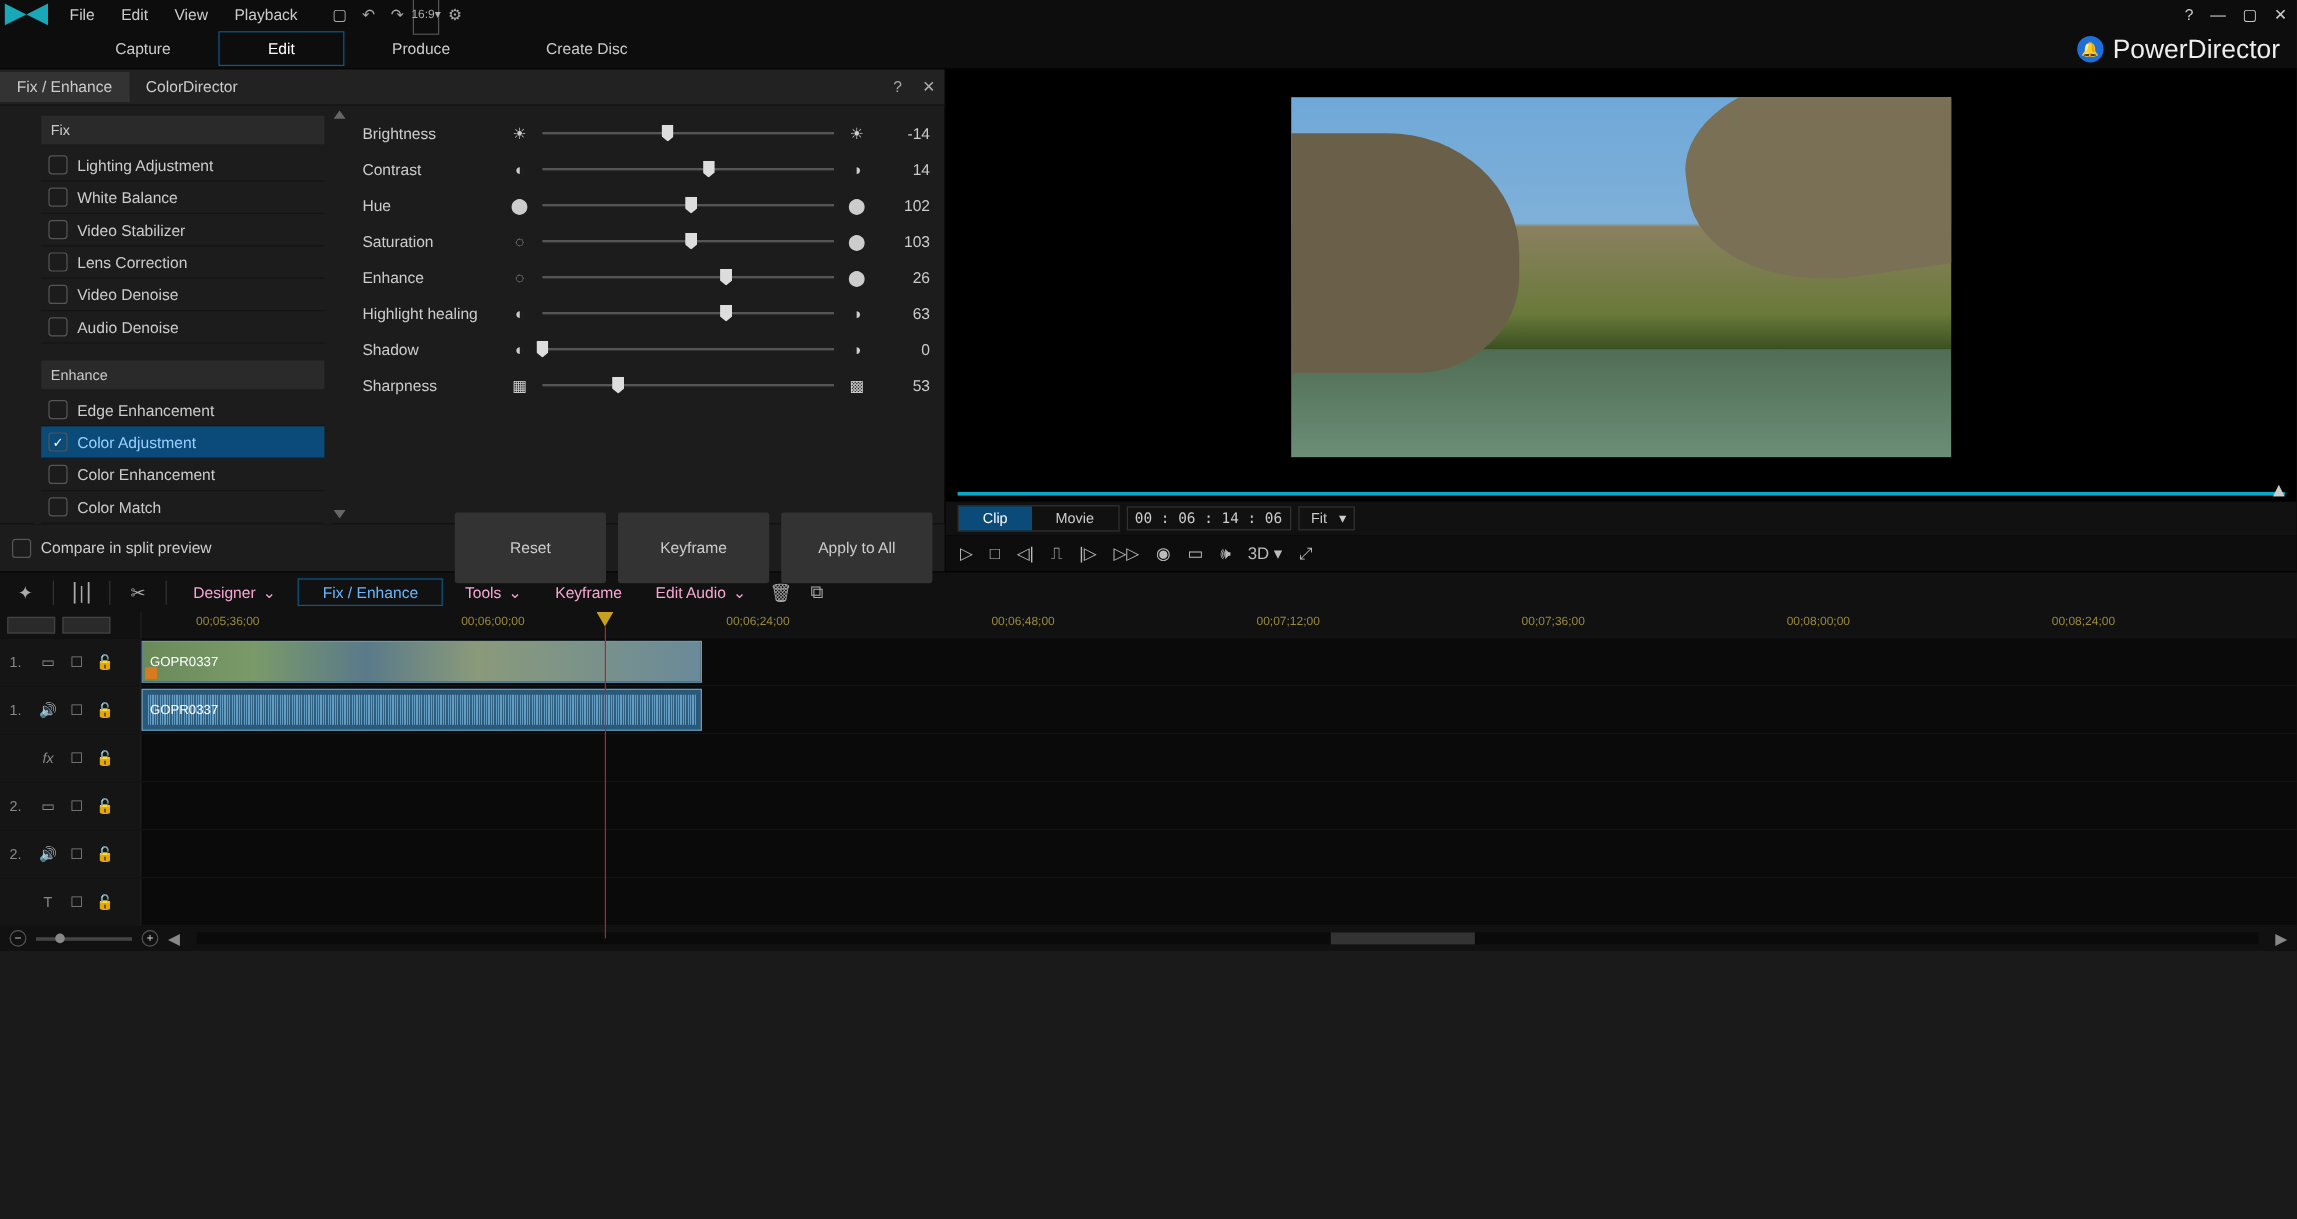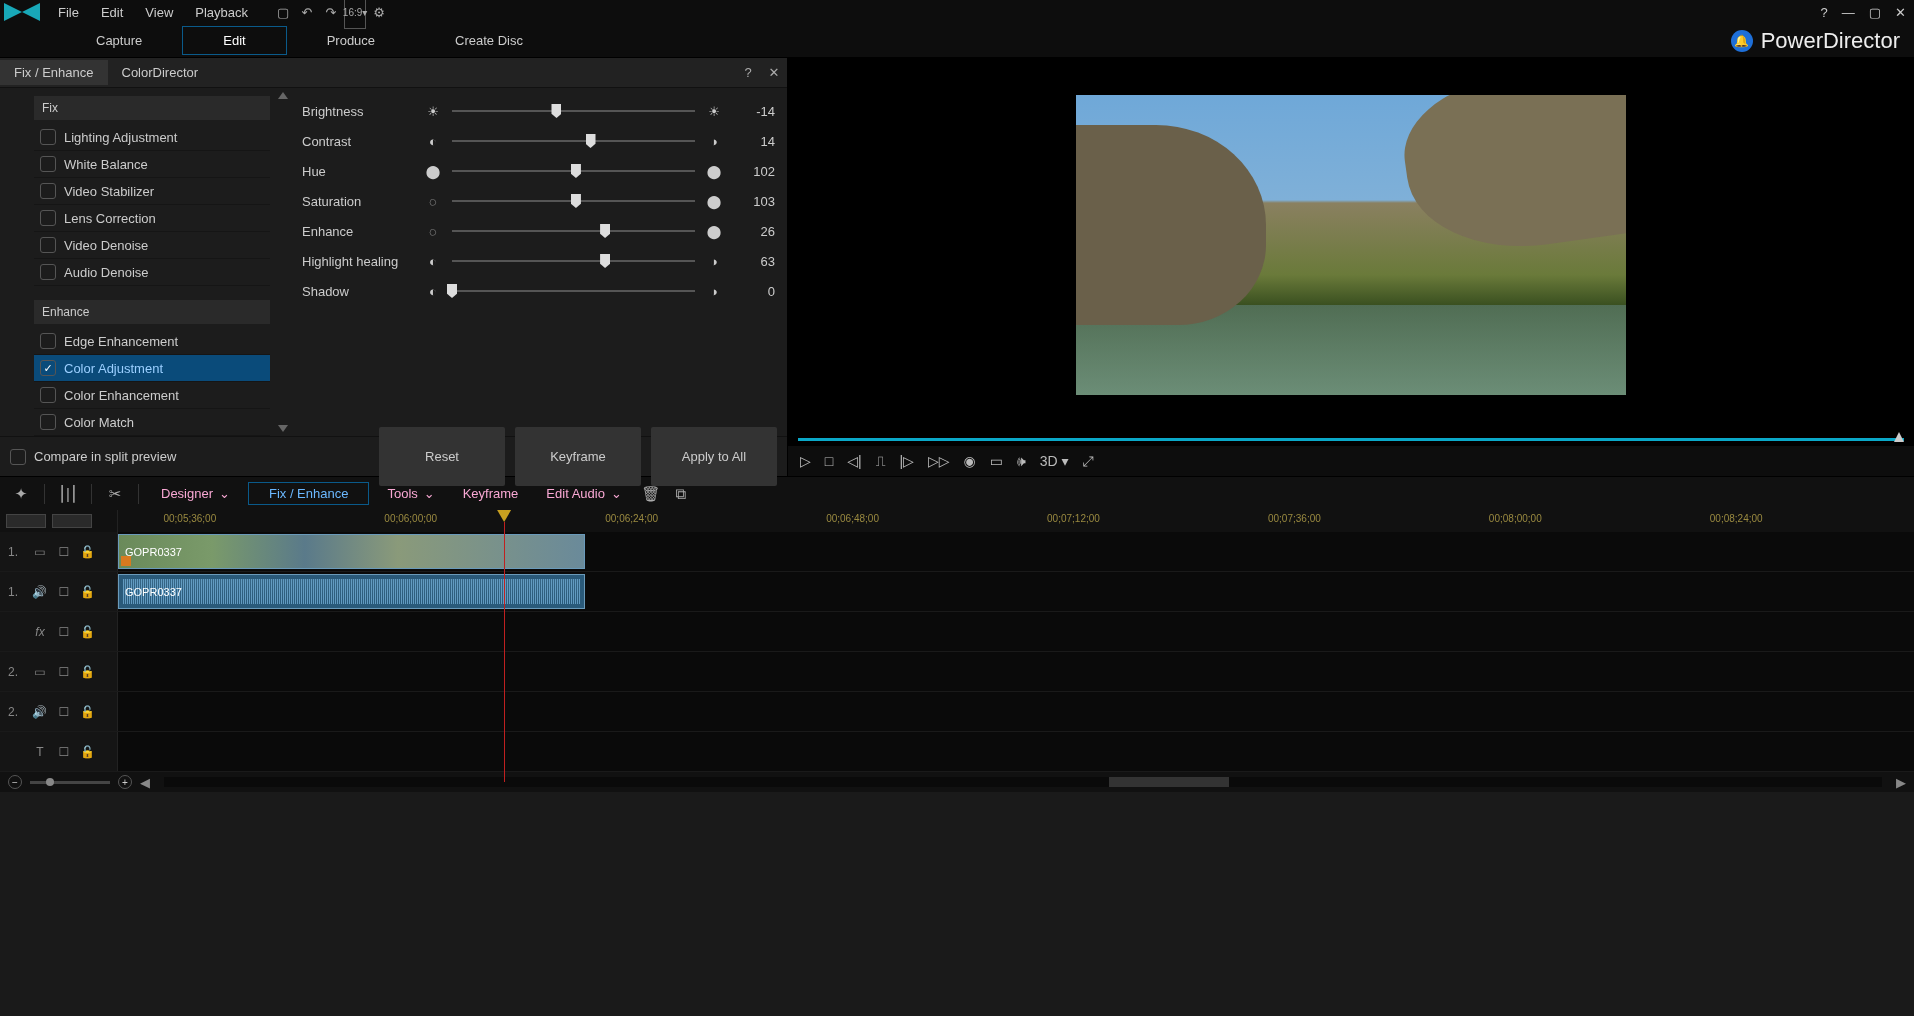--- a/index.html
+++ b/index.html
@@ -271,20 +271,29 @@
           </div>
           <div class="sliderrow">
             <div class="label">Shadow</div>
             <div class="icon-left">◐</div>
             <div class="track">
               <div class="thumb" style="left:0%"></div>
             </div>
             <div class="icon-right">◑</div>
             <div class="value">0</div>
           </div>
+          <div class="sliderrow">
+            <div class="label">Sharpness</div>
+            <div class="icon-left">▦</div>
+            <div class="track">
+              <div class="thumb" style="left:26%"></div>
+            </div>
+            <div class="icon-right">▩</div>
+            <div class="value">53</div>
+          </div>
         </div>
     </div>
     <div class="footer">
       <div class="chk">
         <div class="box"></div>
         <span>Compare in split preview</span>
       </div>
       <div class="spacer"></div>
       <div class="btn">Reset</div>
       <div class="btn">Keyframe</div>
@@ -294,20 +303,28 @@
 
   <div class="preview">
     <div class="canvas">
       <div class="frame">
           <div class="water"></div>
         </div>
     </div>
     <div class="playbar">
       <div class="line"></div>
         <div class="marker"></div>
+    </div>
+    <div class="controlbar">
+      <div class="seg">
+        <div class="opt active">Clip</div>
+        <div class="opt">Movie</div>
+      </div>
+      <div class="tc">00 : 06 : 14 : 06</div>
+      <div class="dd">Fit</div>
     </div>
     <div class="transport">
       <span>▷</span>
       <span>□</span>
       <span>◁|</span>
       <span>⎍</span>
       <span>|▷</span>
       <span>▷▷</span>
       <span>◉</span>
       <span>▭</span>

